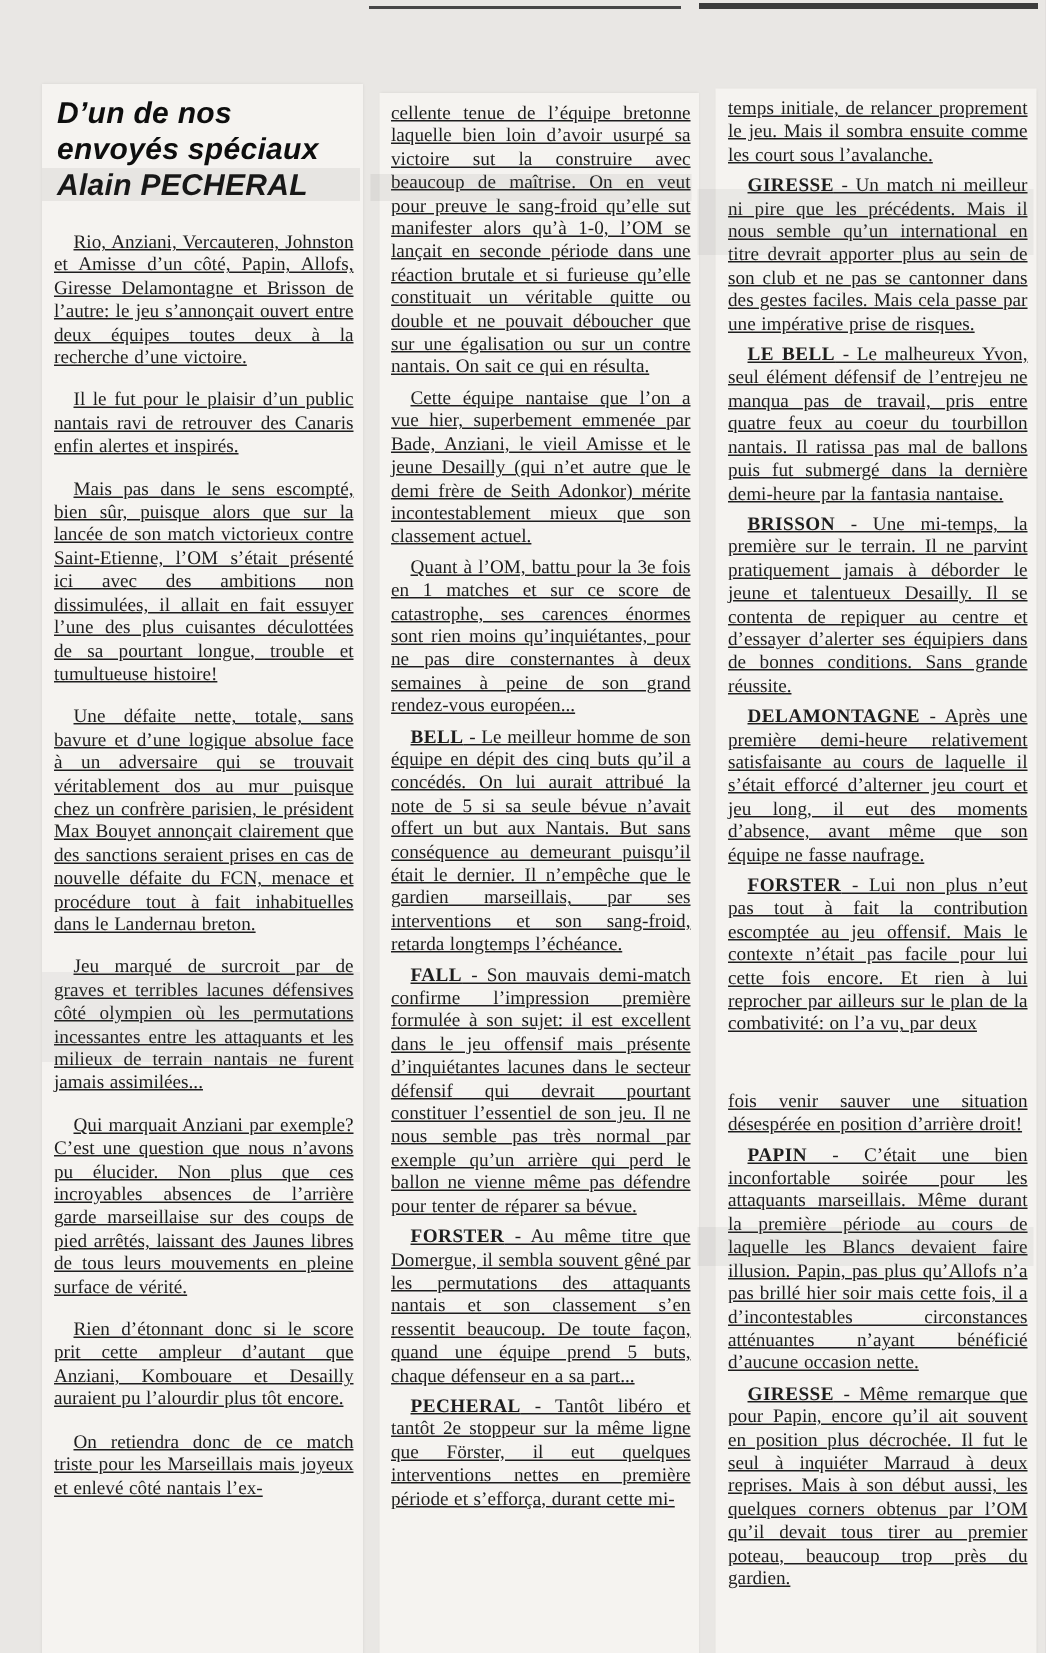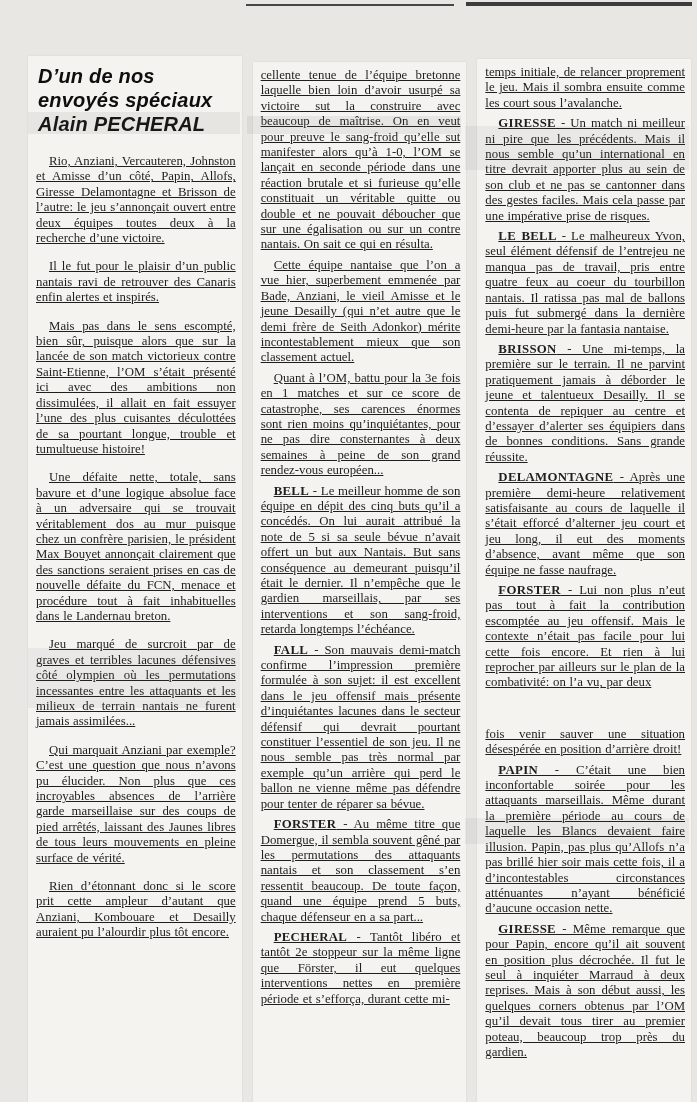--- a/index.html
+++ b/index.html
@@ -39,20 +39,21 @@
         <div>Alain PECHERAL</div>
       </div>
       <div class="col-body" id="col-body-0">
           <p class="para">Rio, Anziani, Vercauteren, Johnston et Amisse d’un côté, Papin, Allofs, Giresse Delamontagne et Brisson de l’autre: le jeu s’annonçait ouvert entre deux équipes toutes deux à la recherche d’une victoire.</p>
           <p class="para">Il le fut pour le plaisir d’un public nantais ravi de retrouver des Canaris enfin alertes et inspirés.</p>
           <p class="para">Mais pas dans le sens escompté, bien sûr, puisque alors que sur la lancée de son match victorieux contre Saint-Etienne, l’OM s’était présenté ici avec des ambitions non dissimulées, il allait en fait essuyer l’une des plus cuisantes déculottées de sa pourtant longue, trouble et tumultueuse histoire!</p>
           <p class="para">Une défaite nette, totale, sans bavure et d’une logique absolue face à un adversaire qui se trouvait véritablement dos au mur puisque chez un confrère parisien, le président Max Bouyet annonçait clairement que des sanctions seraient prises en cas de nouvelle défaite du FCN, menace et procédure tout à fait inhabituelles dans le Landernau breton.</p>
           <p class="para">Jeu marqué de surcroit par de graves et terribles lacunes défensives côté olympien où les permutations incessantes entre les attaquants et les milieux de terrain nantais ne furent jamais assimilées...</p>
           <p class="para">Qui marquait Anziani par exemple? C’est une question que nous n’avons pu élucider. Non plus que ces incroyables absences de l’arrière garde marseillaise sur des coups de pied arrêtés, laissant des Jaunes libres de tous leurs mouvements en pleine surface de vérité.</p>
           <p class="para">Rien d’étonnant donc si le score prit cette ampleur d’autant que Anziani, Kombouare et Desailly auraient pu l’alourdir plus tôt encore.</p>
+          <p class="para">On retiendra donc de ce match triste pour les Marseillais mais joyeux et enlevé côté nantais l’ex-</p>
         </div>
     </div>
 
     <div class="col col-mid">
       <div class="col-body" id="col-body-1">
           <p class="para noindent">cellente tenue de l’équipe bretonne laquelle bien loin d’avoir usurpé sa victoire sut la construire avec beaucoup de maîtrise. On en veut pour preuve le sang-froid qu’elle sut manifester alors qu’à 1-0, l’OM se lançait en seconde période dans une réaction brutale et si furieuse qu’elle constituait un véritable quitte ou double et ne pouvait déboucher que sur une égalisation ou sur un contre nantais. On sait ce qui en résulta.</p>
           <p class="para">Cette équipe nantaise que l’on a vue hier, superbement emmenée par Bade, Anziani, le vieil Amisse et le jeune Desailly (qui n’et autre que le demi frère de Seith Adonkor) mérite incontestablement mieux que son classement actuel.</p>
           <p class="para">Quant à l’OM, battu pour la 3e fois en 1 matches et sur ce score de catastrophe, ses carences énormes sont rien moins qu’inquiétantes, pour ne pas dire consternantes à deux semaines à peine de son grand rendez-vous européen...</p>
           <p class="para"><strong class="player">BELL</strong> - Le meilleur homme de son équipe en dépit des cinq buts qu’il a concédés. On lui aurait attribué la note de 5 si sa seule bévue n’avait offert un but aux Nantais. But sans conséquence au demeurant puisqu’il était le dernier. Il n’empêche que le gardien marseillais, par ses interventions et son sang-froid, retarda longtemps l’échéance.</p>
           <p class="para"><strong class="player">FALL</strong> - Son mauvais demi-match confirme l’impression première formulée à son sujet: il est excellent dans le jeu offensif mais présente d’inquiétantes lacunes dans le secteur défensif qui devrait pourtant constituer l’essentiel de son jeu. Il ne nous semble pas très normal par exemple qu’un arrière qui perd le ballon ne vienne même pas défendre pour tenter de réparer sa bévue.</p>

